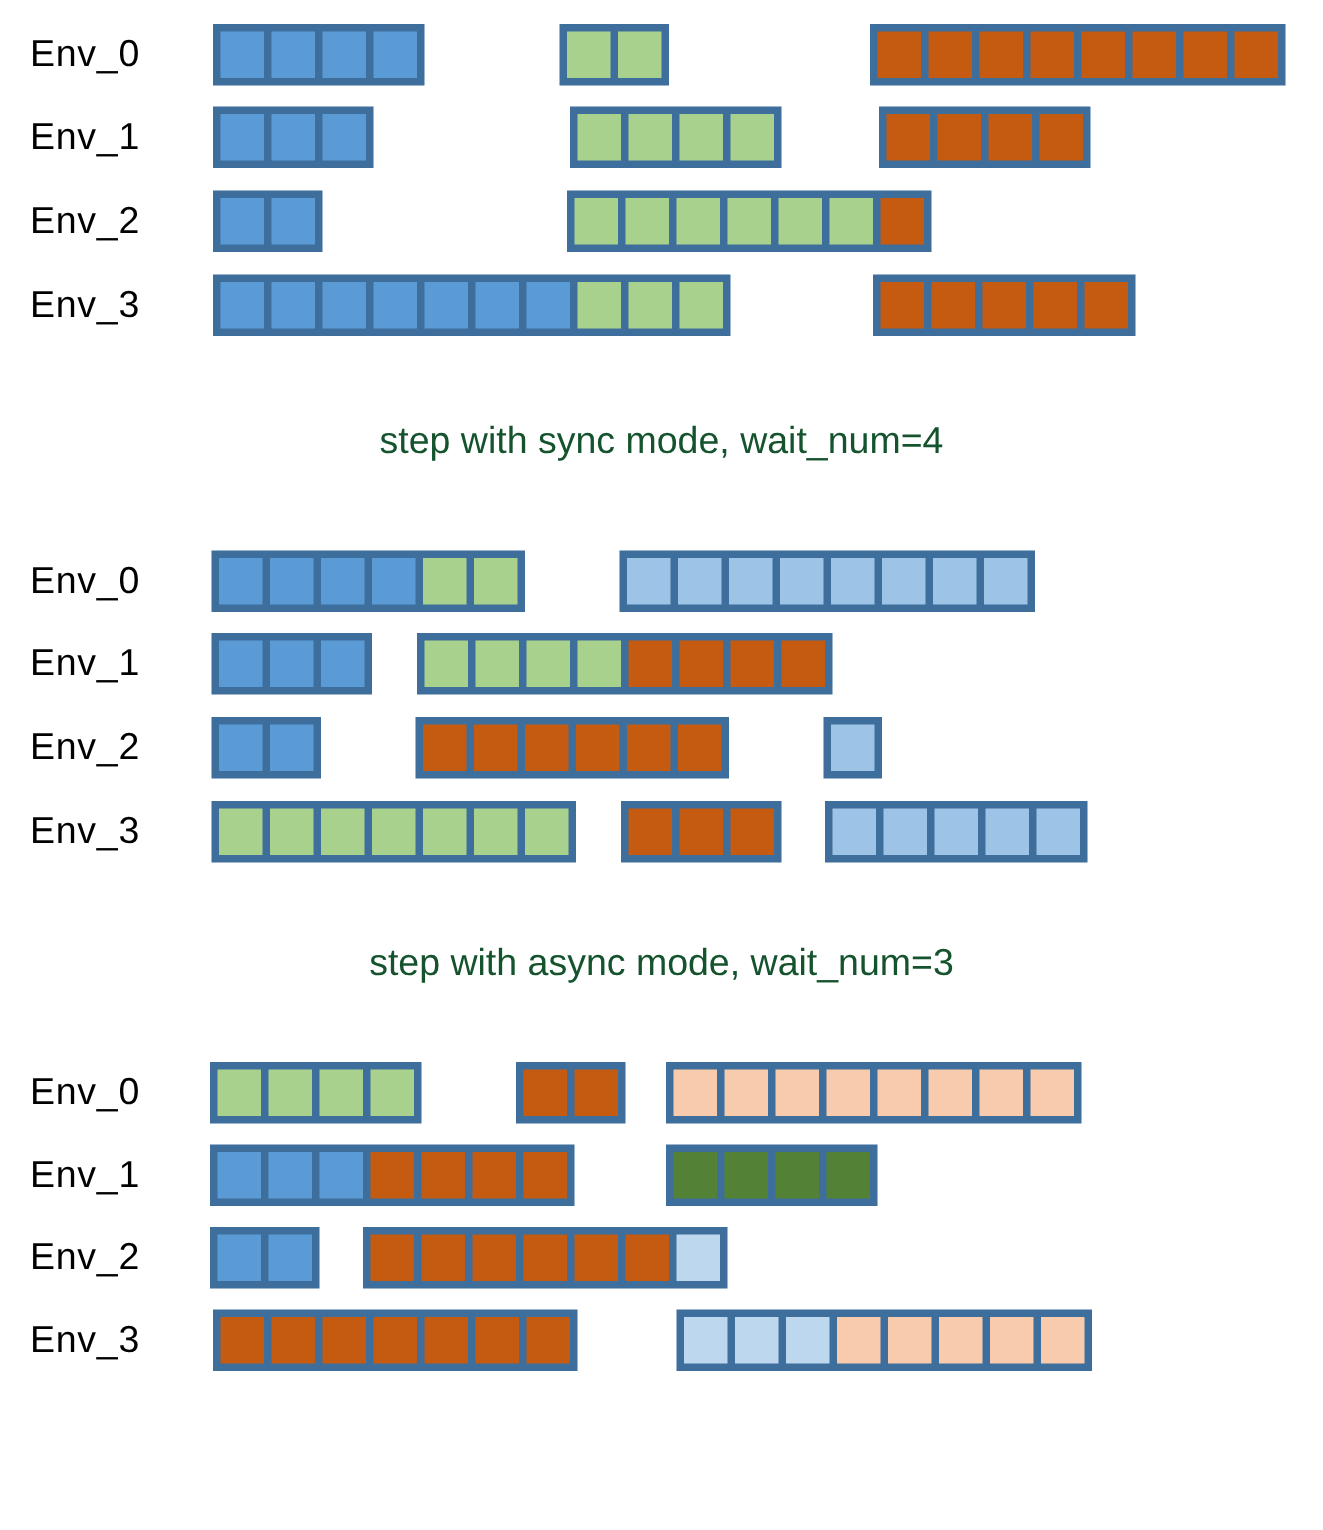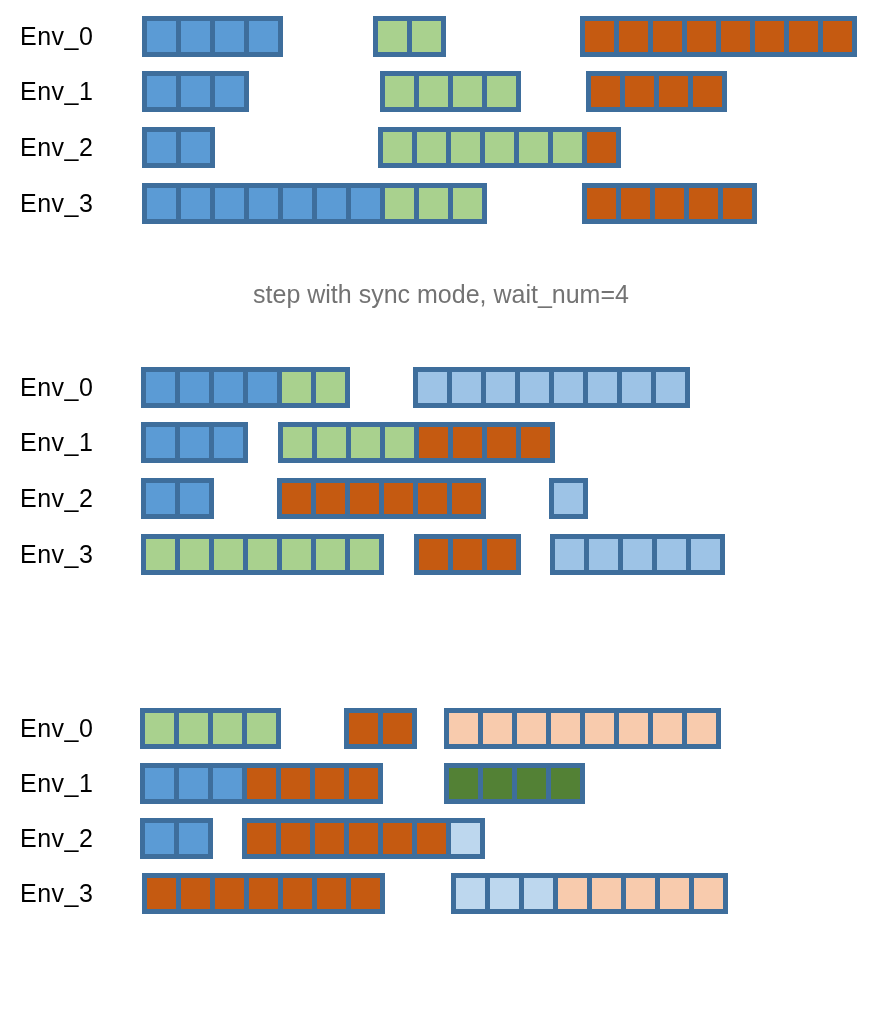--- a/index.html
+++ b/index.html
@@ -11,21 +11,21 @@
     position:absolute;left:20px;height:41px;display:flex;align-items:center;
     font-size:25px;color:#000000;letter-spacing:0.5px;
   }
   .block{
     position:absolute;height:41px;box-sizing:border-box;
     display:flex;gap:5px;padding:5px;
   }
   .cell{width:29px;height:31px;flex:0 0 29px;}
   .caption{
     position:absolute;left:0;width:100%;text-align:center;
-    font-size:25px;color:#737373;
+    font-size:25px;color:#14532d;
   }
 </style>
 </head>
 <body>
 
 <div class="canvas">
   <div id="panels">
       <div class="env-label" style="top: 16px;">Env_0</div>
       <div class="block" style="left: 142px; top: 16px; background: rgb(62, 110, 156);">
         <div class="cell" style="background: rgb(91, 155, 213);"></div>
@@ -238,13 +238,14 @@
         <div class="cell" style="background: rgb(189, 215, 238);"></div>
         <div class="cell" style="background: rgb(189, 215, 238);"></div>
         <div class="cell" style="background: rgb(248, 203, 173);"></div>
         <div class="cell" style="background: rgb(248, 203, 173);"></div>
         <div class="cell" style="background: rgb(248, 203, 173);"></div>
         <div class="cell" style="background: rgb(248, 203, 173);"></div>
         <div class="cell" style="background: rgb(248, 203, 173);"></div>
       </div>
     </div>
   <div class="caption" style="top: 280px;">step with sync mode, wait_num=4</div>
+  <div class="caption" style="top: 628px;">step with async mode, wait_num=3</div>
 </div>
 
 </body></html>

